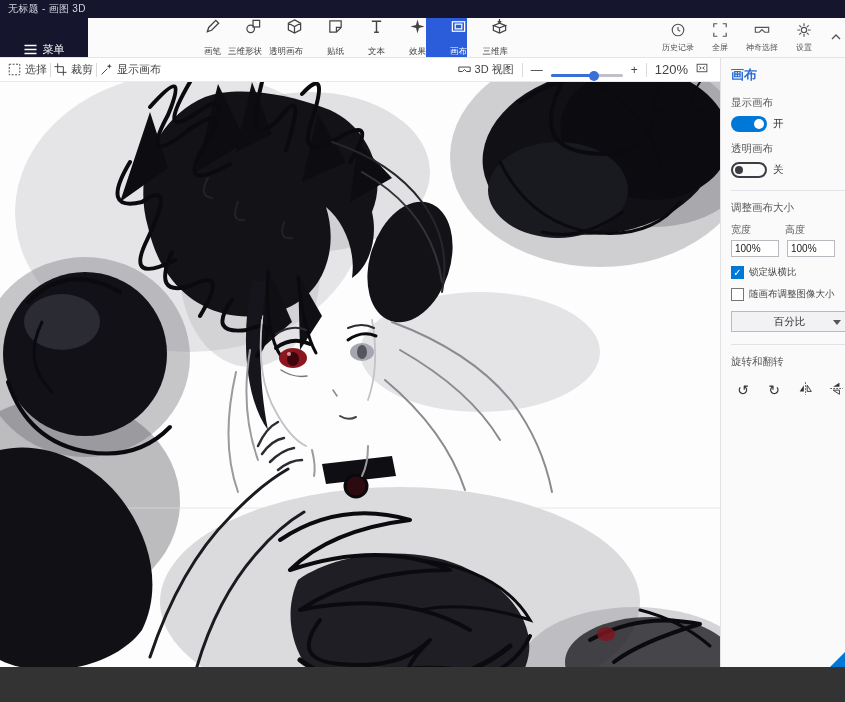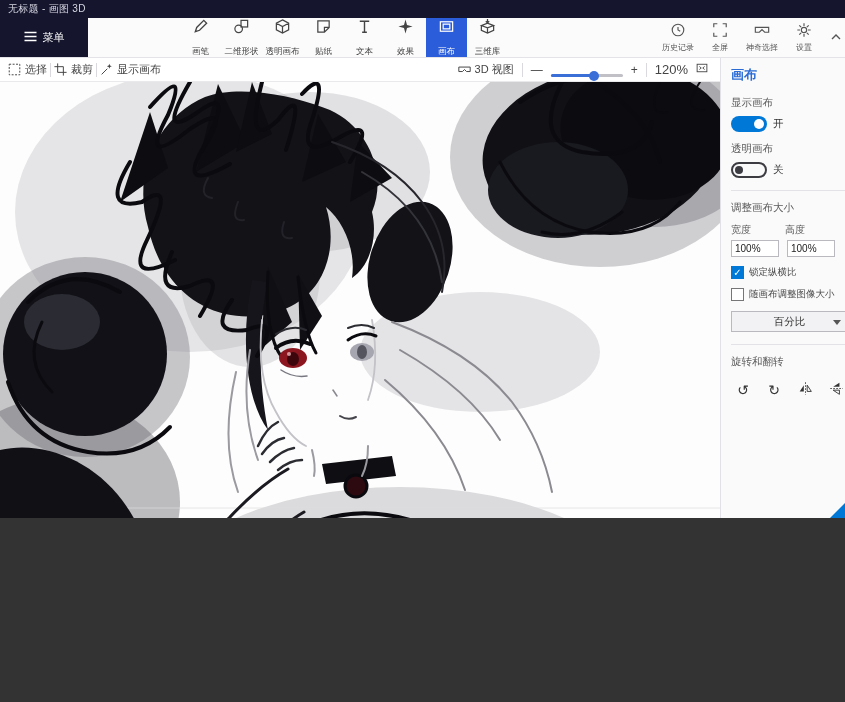--- a/index.html
+++ b/index.html
@@ -1,33 +1,33 @@
 <!DOCTYPE html>
 <html><head>
 <meta charset="utf-8">
 <style>
   * { margin:0; padding:0; box-sizing:border-box; }
   html,body { background:#333; }
   body { font-family:"Liberation Sans", sans-serif; }
-  .window { position:relative; width:845px; height:518px; background:#fff; overflow:hidden; }
+  .window { position:relative; width:845px; height:667px; background:#fff; overflow:hidden; }
 
   
   .titlebar { height:18px; background:#15152e; color:#d6d6e2; font-size:10px;
     display:flex; align-items:center; padding:0 8px; }
   .tb-title { letter-spacing:.3px; }
 
   
   .toolbar { position:relative; height:40px; background:#fbfbfc; border-bottom:1px solid #e4e4e8;
     display:flex; align-items:stretch; }
   .menu-btn { width:88px; background:#15152e; color:#fff; border:0; cursor:pointer;
-    display:flex; align-items:center; justify-content:center; gap:6px; font-size:11px;
+    display:flex; align-items:flex-end; justify-content:center; gap:6px; font-size:11px;
     font-family:inherit; }
   .tools { display:flex; margin-left:92px; }
   .tool { width:41px; border:0; background:transparent; color:#444; cursor:pointer;
-    display:flex; flex-direction:column; align-items:center; justify-content:center; gap:11px;
+    display:flex; flex-direction:column; align-items:flex-end; justify-content:center; gap:11px;
     font-size:8.5px; font-family:inherit; }
   .tool.active { background:#2b5cd9; color:#fff; }
   .tool svg, .sb-item svg { display:block; }
   .tb-right { margin-left:auto; display:flex; align-items:center; gap:4px; padding-right:22px; }
   .tr-btn { width:38px; border:0; background:transparent; color:#555; cursor:pointer;
     display:flex; flex-direction:column; align-items:center; gap:2px; font-size:8px; font-family:inherit; }
   .collapse-btn { position:absolute; right:4px; top:10px; border:0; background:transparent;
     color:#555; cursor:pointer; }
 
   
@@ -124,21 +124,21 @@
         </span>
         <span>画笔</span>
       </button>
       <button class="tool">
         <span>
           <svg width="17" height="17" viewBox="0 0 18 18" fill="none" stroke="currentColor" stroke-width="1.3">
               <circle cx="6" cy="11.5" r="4"></circle>
               <rect x="8.5" y="2.5" width="7" height="7"></rect>
             </svg>
         </span>
-        <span>二维形状</span>
+        <span>三维形状</span>
       </button>
       <button class="tool">
         <span>
           <svg width="17" height="17" viewBox="0 0 18 18" fill="none" stroke="currentColor" stroke-width="1.3">
               <path d="M9,2 L15.5,5.5 V12.5 L9,16 2.5,12.5 V5.5 Z M2.5,5.5 L9,9 L15.5,5.5 M9,9 V16"></path>
             </svg>
         </span>
         <span>透明画布</span>
       </button>
       <button class="tool">

